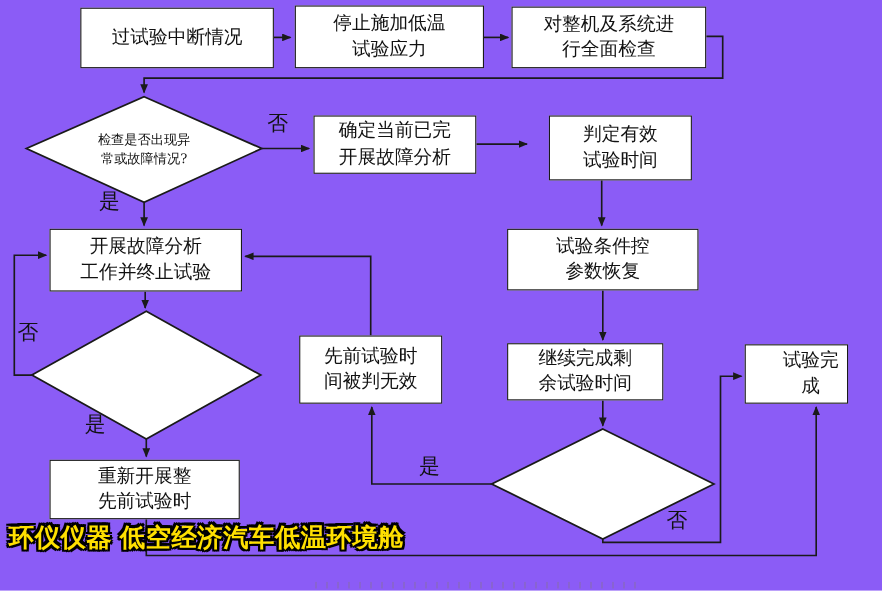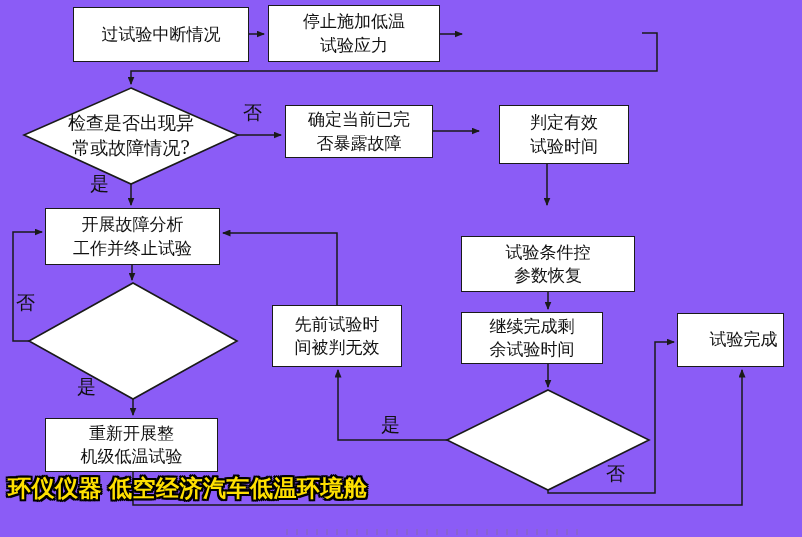--- a/index.html
+++ b/index.html
@@ -8,21 +8,21 @@
     font-family:"DejaVu Serif","Liberation Serif",serif;color:#111;
   }
   #connectors{position:absolute;left:0;top:0;z-index:1;}
   .node{
     position:absolute;z-index:2;background:#fff;border:1.6px solid #1a1a1a;
     display:flex;align-items:center;justify-content:center;text-align:center;
     font-size:17px;line-height:1.38;white-space:pre-line;box-sizing:border-box;
   }
   .dtext{
     position:absolute;z-index:2;display:flex;align-items:center;justify-content:center;
-    text-align:center;font-size:18px;line-height:1.38;white-space:pre-line;
+    text-align:center;font-size:12px;line-height:1.38;white-space:pre-line;
   }
   .edge-label{position:absolute;z-index:3;font-size:19px;line-height:1;}
   #watermark{
     position:absolute;z-index:4;left:8px;top:473px;
     font-family:"Liberation Sans","DejaVu Sans",sans-serif;font-weight:bold;
     font-size:23px;letter-spacing:0.5px;color:#ffe000;
     text-shadow:-2px -2px 0 #000,2px -2px 0 #000,-2px 2px 0 #000,2px 2px 0 #000,
                 0 -2px 0 #000,0 2px 0 #000,-2px 0 0 #000,2px 0 0 #000;
     white-space:nowrap;
   }
@@ -74,43 +74,45 @@
       <polygon points="133,283 237,341 133,399 29,341"></polygon>
       <polygon points="548,390 649,440 548,490 447,440"></polygon>
     </g>
   </svg>
 
   <div class="node" style="left:73px;top:7px;width:176px;height:55px;">过试验中断情况</div>
 
   <div class="node" style="left:268px;top:5px;width:172px;height:57px;">停止施加低温
 试验应力</div>
 
+  <div class="node" style="left:465px;top:6px;width:177px;height:56px;">对整机及系统进
+行全面检查</div>
 
   <div class="node" style="left:285px;top:105px;width:148px;height:53px;">确定当前已完
-否暴露故障</div>
+开展故障分析</div>
 
   <div class="node" style="left:499px;top:105px;width:130px;height:59px;">判定有效
 试验时间</div>
 
-  <div class="node" style="left:461px;top:208px;width:174px;height:56px;margin-top:28px;">试验条件控
+  <div class="node" style="left:461px;top:208px;width:174px;height:56px;">试验条件控
 参数恢复</div>
 
   <div class="node" style="left:461px;top:312px;width:142px;height:52px;">继续完成剩
 余试验时间</div>
 
-  <div class="node" style="left:677px;top:313px;width:107px;height:54px;padding-left:26px;">试验完成</div>
+  <div class="node" style="left:677px;top:313px;width:94px;height:54px;padding-left:26px;">试验完成</div>
 
   <div class="node" style="left:45px;top:208px;width:175px;height:57px;">开展故障分析
 工作并终止试验</div>
 
   <div class="node" style="left:272px;top:305px;width:130px;height:62px;">先前试验时
 间被判无效</div>
 
   <div class="node" style="left:45px;top:418px;width:173px;height:54px;">重新开展整
-机级低温试验</div>
+先前试验时</div>
 
   <div class="dtext" style="left:40px;top:108px;width:182px;height:56px;">检查是否出现异
 常或故障情况?</div>
 
 
 
   <div class="edge-label" style="left:243px;top:103px;">否</div>
 
   <div class="edge-label" style="left:90px;top:174px;">是</div>
 

